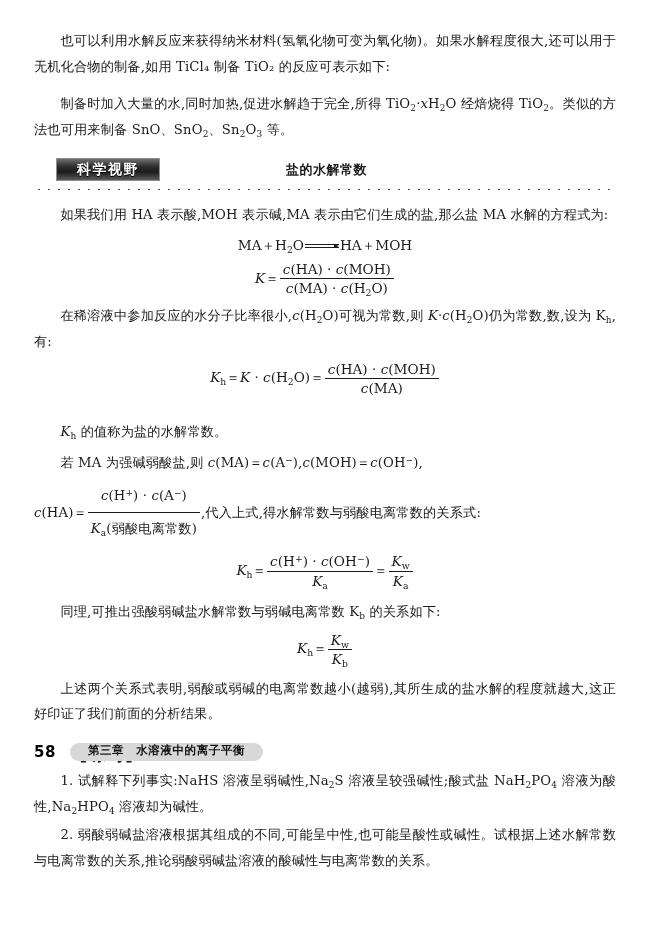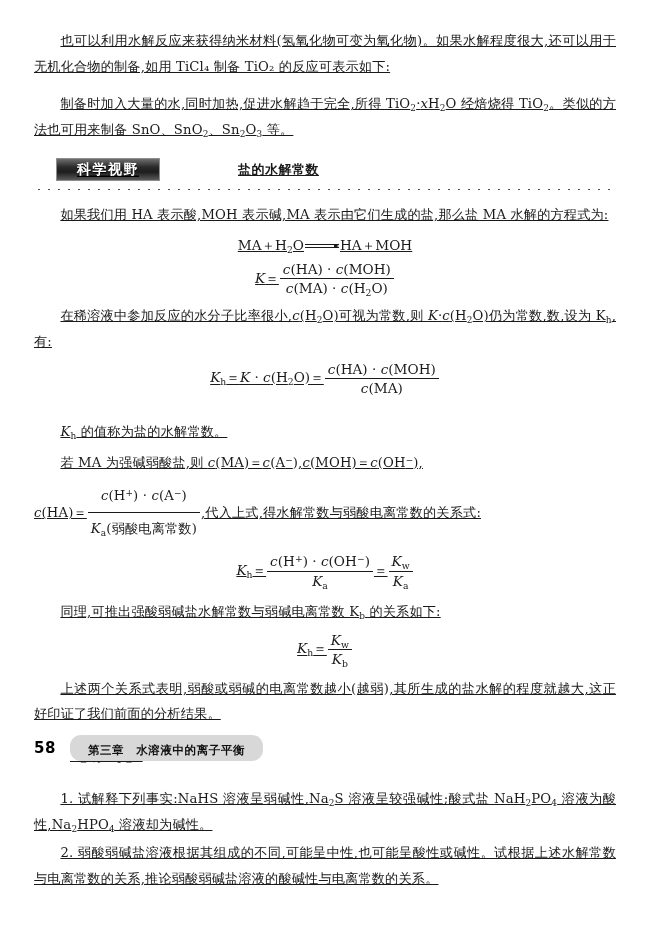--- a/index.html
+++ b/index.html
@@ -15,21 +15,20 @@
     color: #1a1a1a;
     overflow: hidden;
   }
   .page {
     position: absolute;
     left: 0; top: 0;
     width: 650px;
     height: 775px;
     box-sizing: border-box;
     padding: 28px 34px 0 34px;
-    text-decoration: underline;
   }
 
   
   .para {
     font-size: 13.2px;
     line-height: 25.5px;
     text-align: justify;
     text-justify: inter-ideograph;
     letter-spacing: 0.15px;
     margin: 0;
@@ -112,20 +111,21 @@
     display: block;
     padding: 1px 3px 0 3px;
     white-space: nowrap;
   }
 
   
   .sv-row {
     display: flex;
     align-items: center;
     margin-top: 16px;
+    gap: 48px;
   }
   .sv-badge {
     width: 104px;
     height: 23px;
     box-sizing: border-box;
     border: 1.5px solid #8e8e8e;
     background: linear-gradient(180deg, #6e6e6e 0%, #2b2b2b 38%, #1d1d1d 62%, #5a5a5a 100%);
     color: #ffffff;
     font-family: "DejaVu Sans", "Liberation Sans", sans-serif;
     font-weight: bold;
@@ -171,21 +171,21 @@
     font-family: "DejaVu Sans", "Liberation Sans", sans-serif;
     font-weight: bold;
     font-size: 15px;
     color: #000000;
     letter-spacing: 0.5px;
   }
   .chapter-pill {
     margin-left: 14px;
     background: #d8d8d8;
     border-radius: 11px;
-    padding: 8px 18px 3px 18px;
+    padding: 0 18px 3px 18px;
     font-family: "DejaVu Sans", "Liberation Sans", sans-serif;
     font-weight: bold;
     font-size: 11.5px;
     color: #111;
     letter-spacing: 0.6px;
     white-space: nowrap;
   }
   .pill-gap { display: inline-block; width: 12px; }
 </style>
 </head>
@@ -274,21 +274,21 @@
         <span class="num"><span class="mi">K</span><sub>w</sub></span>
         <span class="den"><span class="mi">K</span><sub>b</sub></span>
       </span>
     </div>
   </div>
 
   <p class="para indent" style="">上述两个关系式表明,弱酸或弱碱的电离常数越小(越弱),其所生成的盐水解的程度就越大,这正好印证了我们前面的分析结果。</p>
 
   <p class="para indent bold-cjk" style="margin-top:14px;font-size:18px;">【练习】</p>
 
-  <p class="para indent" style="margin-top:20px;">
+  <p class="para indent" style="margin-top:2px;">
     1. 试解释下列事实:NaHS 溶液呈弱碱性,Na<sub>2</sub>S 溶液呈较强碱性;酸式盐 NaH<sub>2</sub>PO<sub>4</sub> 溶液为酸性,Na<sub>2</sub>HPO<sub>4</sub> 溶液却为碱性。
   </p>
 
   <p class="para indent" style="margin-top:3px;">2. 弱酸弱碱盐溶液根据其组成的不同,可能呈中性,也可能呈酸性或碱性。试根据上述水解常数与电离常数的关系,推论弱酸弱碱盐溶液的酸碱性与电离常数的关系。</p>
 
   <div class="footer">
     <span class="pageno">58</span>
     <span class="chapter-pill"><span>第三章</span><span class="pill-gap"></span><span>水溶液中的离子平衡</span></span>
   </div>
 

